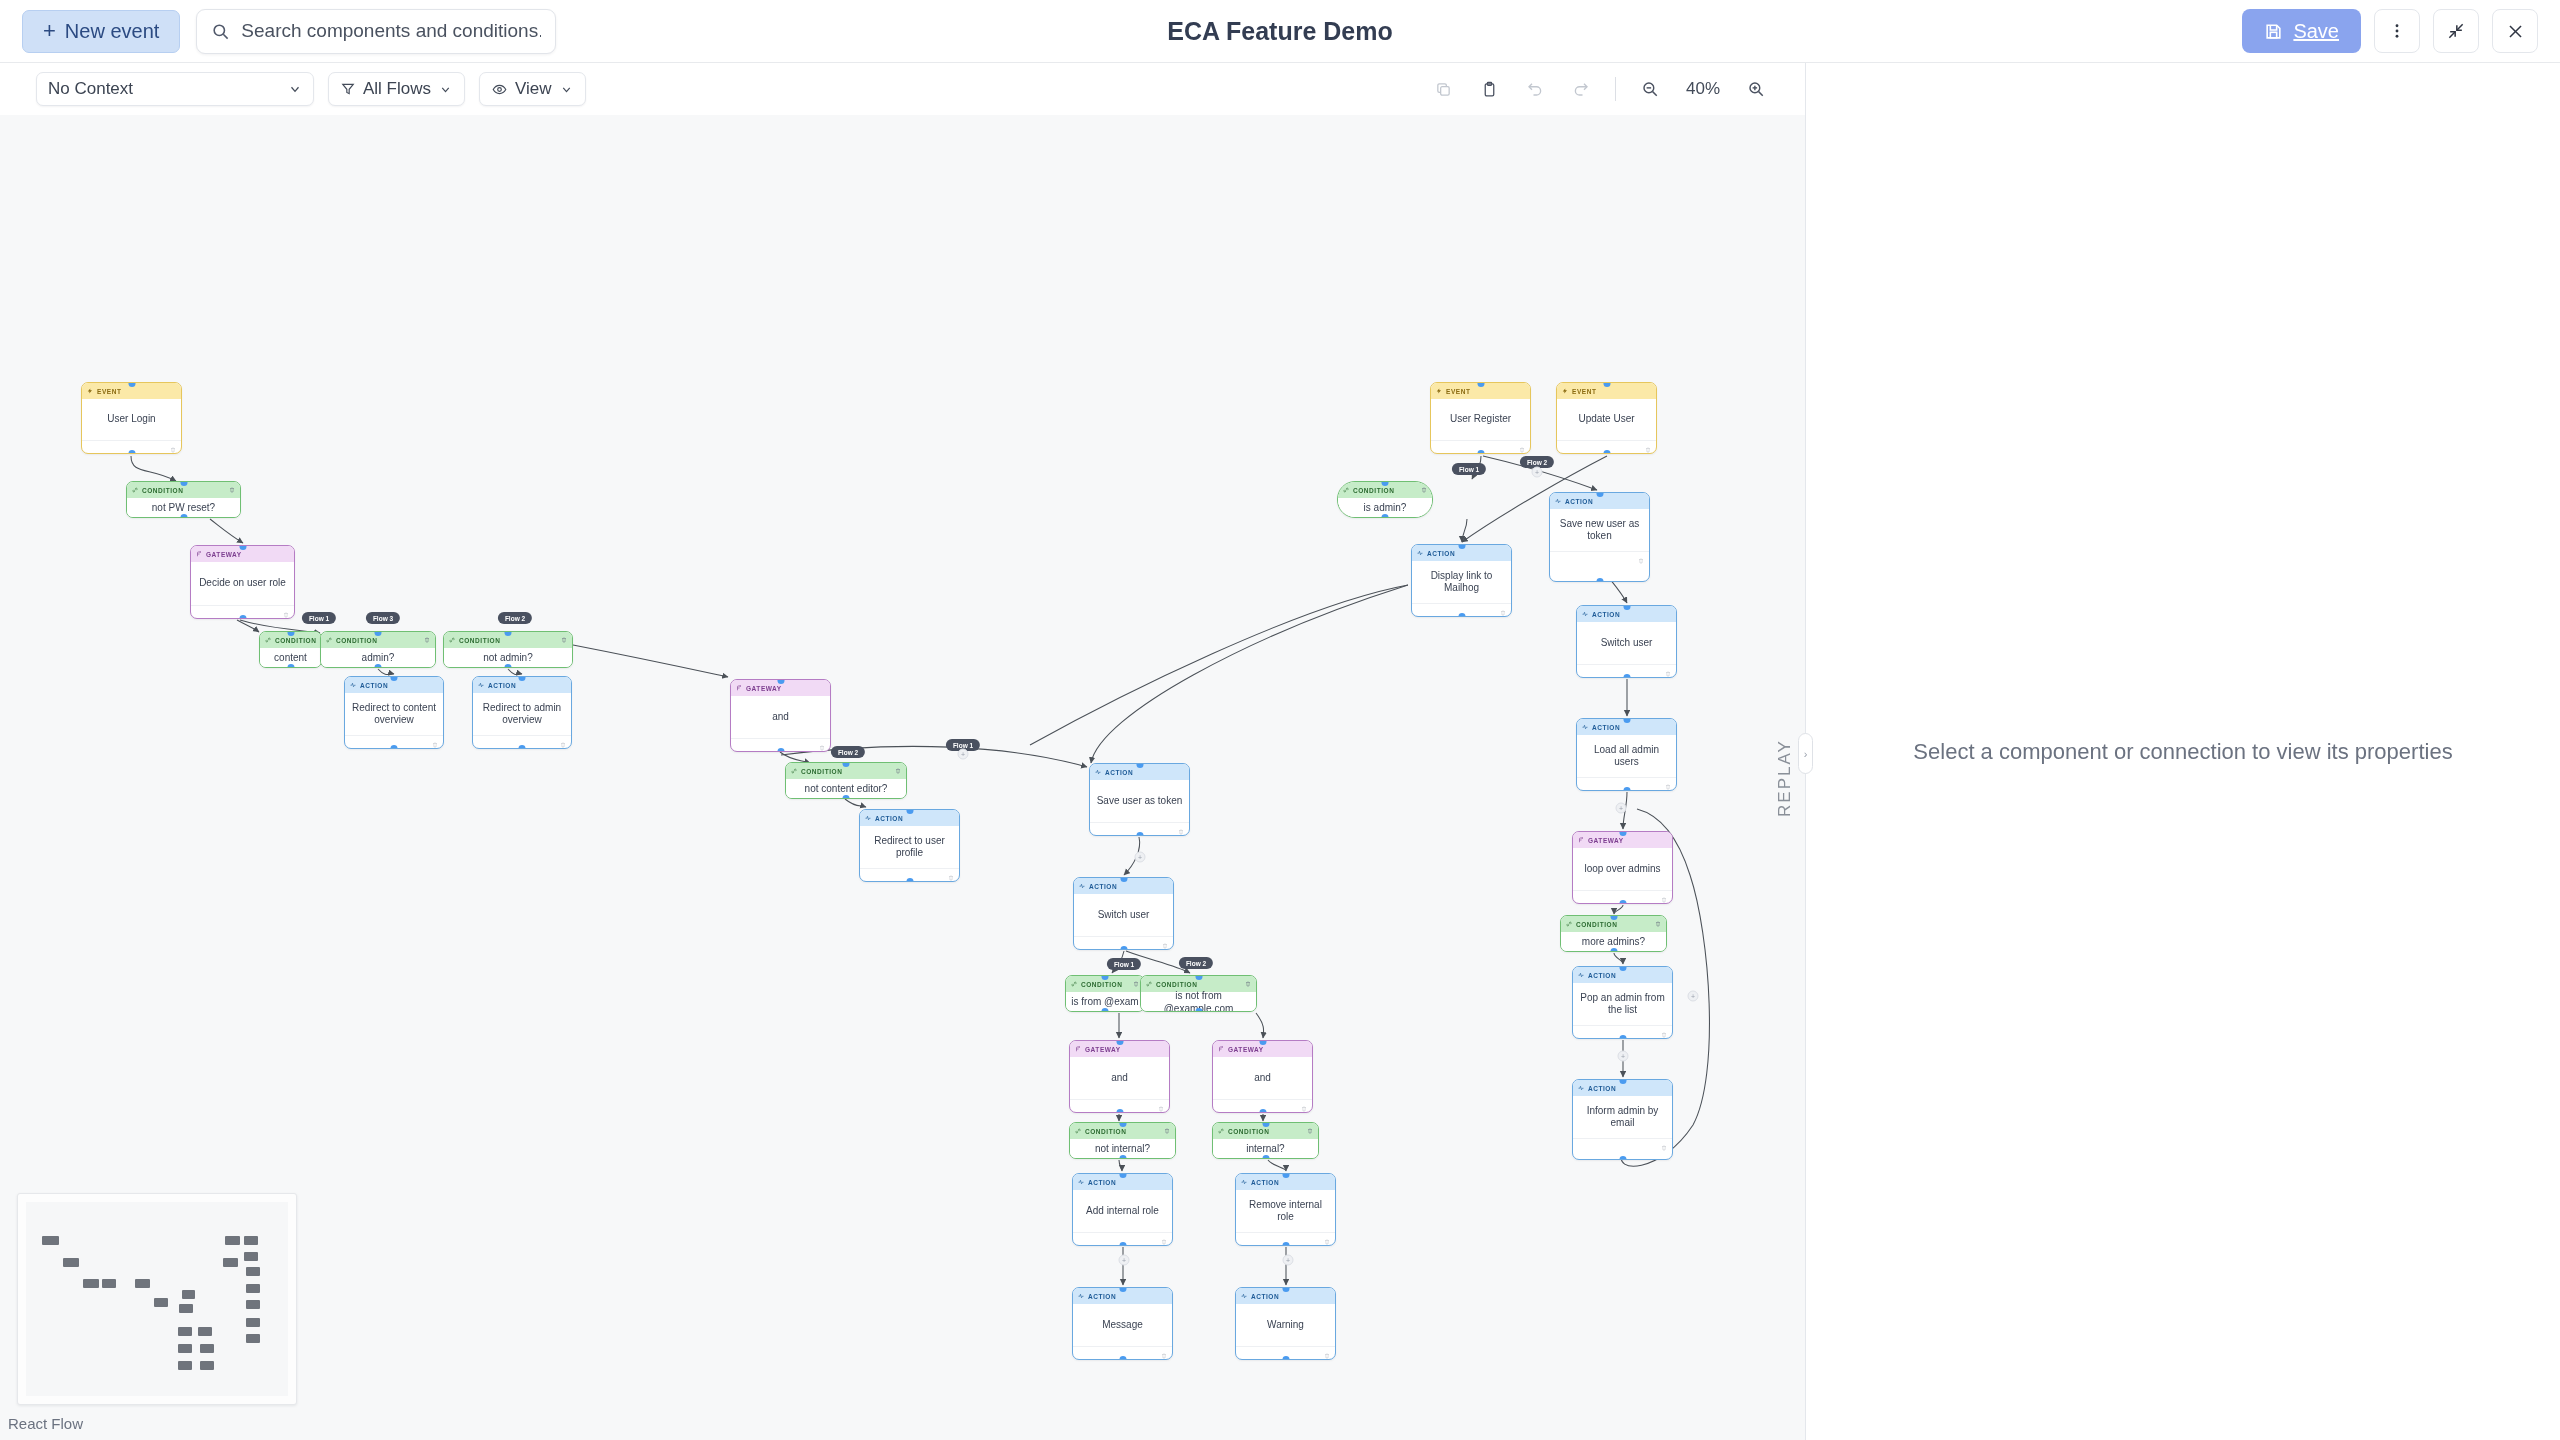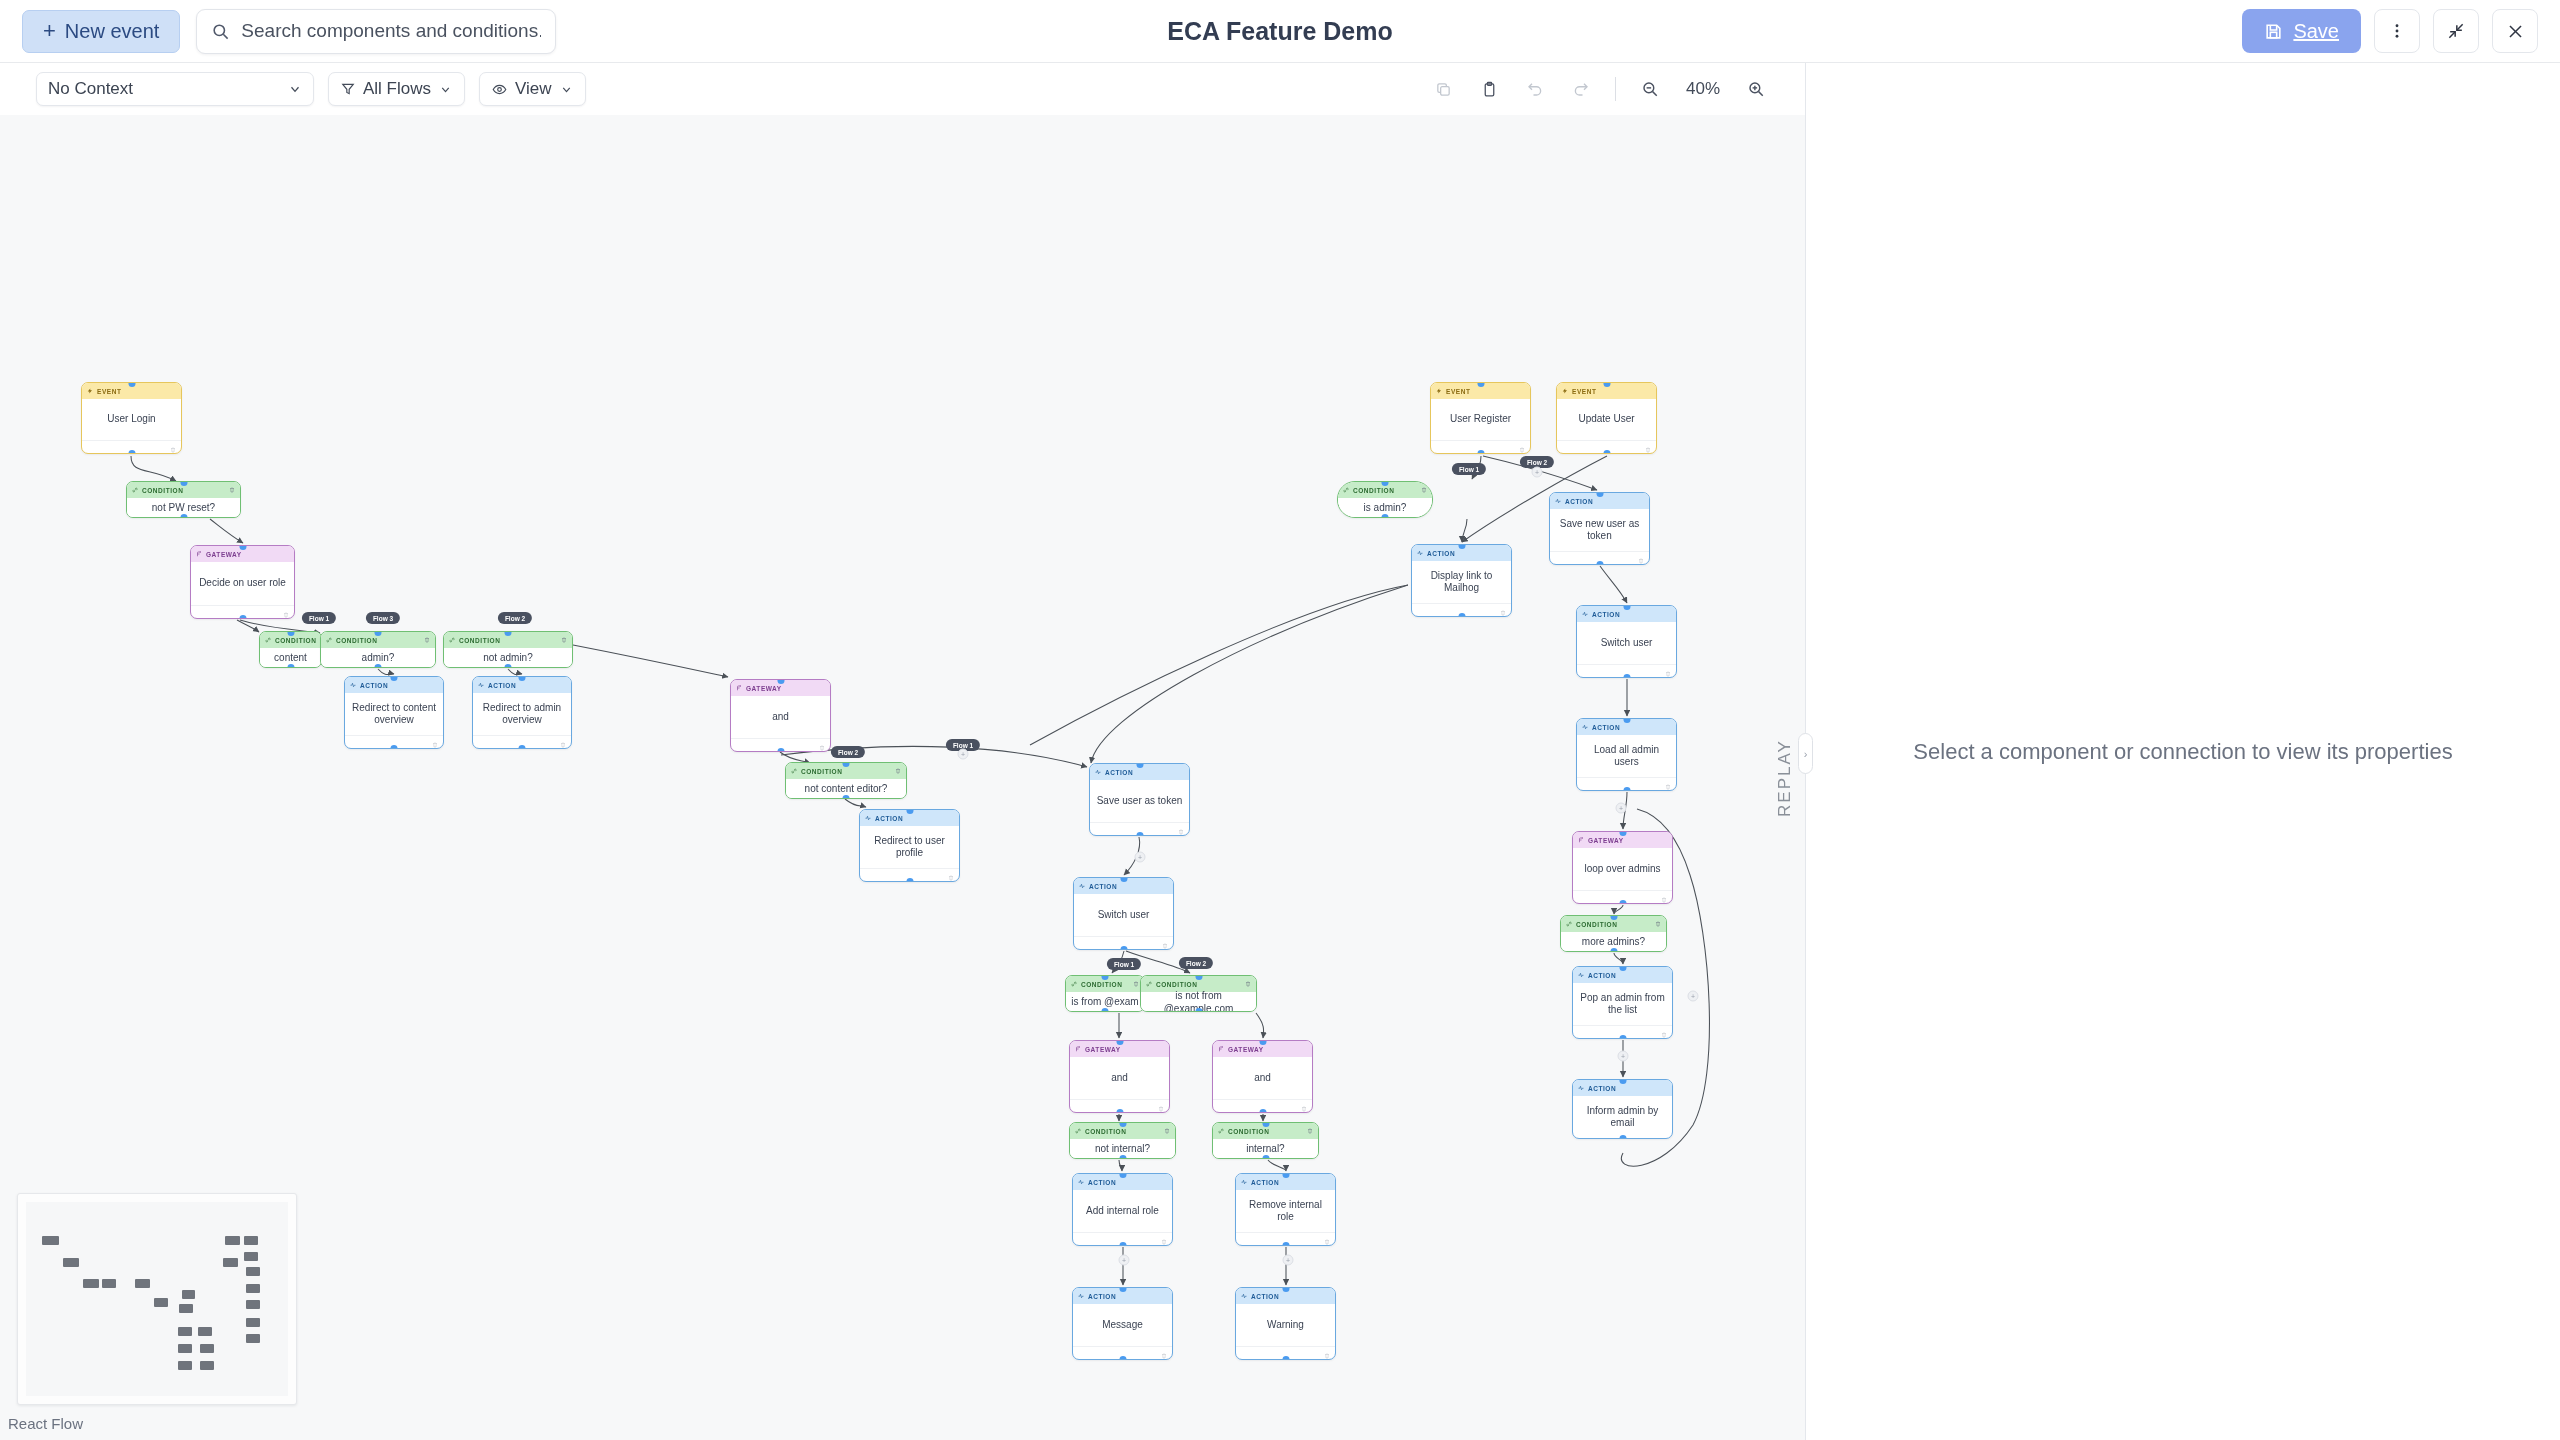--- a/index.html
+++ b/index.html
@@ -880,21 +880,21 @@
         <div class="nfoot">
           <span><svg width="6" height="6" viewBox="0 0 24 24" fill="none" stroke="#6b7280" stroke-width="2">
               <polyline points="4 6 20 6"></polyline>
               <path d="M7 6l1 14h8l1-14"></path>
               <path d="M10 3h4"></path>
             </svg></span>
         </div>
         <span class="handle top"></span>
         <span class="handle bot"></span>
       </div>
-      <div class="node n-act" style="left: 1549px; top: 377px; width: 101px; height: 73px;">
+      <div class="node n-act" style="left: 1549px; top: 377px; width: 101px; height: 90px;">
         <div class="nhead">
           <span><svg width="6" height="6" viewBox="0 0 24 24" fill="none" stroke="currentColor" stroke-width="2.4">
               <polyline points="2 13 7 13 10 5 14 19 17 13 22 13"></polyline>
             </svg></span>
           <span>ACTION</span>
         </div>
         <div class="nbody" style="height:42px">Save new user as token</div>
         <div class="nfoot">
           <span><svg width="6" height="6" viewBox="0 0 24 24" fill="none" stroke="#6b7280" stroke-width="2">
               <polyline points="4 6 20 6"></polyline>
@@ -990,21 +990,21 @@
         <div class="nfoot">
           <span><svg width="6" height="6" viewBox="0 0 24 24" fill="none" stroke="#6b7280" stroke-width="2">
               <polyline points="4 6 20 6"></polyline>
               <path d="M7 6l1 14h8l1-14"></path>
               <path d="M10 3h4"></path>
             </svg></span>
         </div>
         <span class="handle top"></span>
         <span class="handle bot"></span>
       </div>
-      <div class="node n-act" style="left: 1572px; top: 964px; width: 101px; height: 60px;">
+      <div class="node n-act" style="left: 1572px; top: 964px; width: 101px; height: 81px;">
         <div class="nhead">
           <span><svg width="6" height="6" viewBox="0 0 24 24" fill="none" stroke="currentColor" stroke-width="2.4">
               <polyline points="2 13 7 13 10 5 14 19 17 13 22 13"></polyline>
             </svg></span>
           <span>ACTION</span>
         </div>
         <div class="nbody" style="height:42px">Inform admin by email</div>
         <div class="nfoot">
           <span><svg width="6" height="6" viewBox="0 0 24 24" fill="none" stroke="#6b7280" stroke-width="2">
               <polyline points="4 6 20 6"></polyline>

